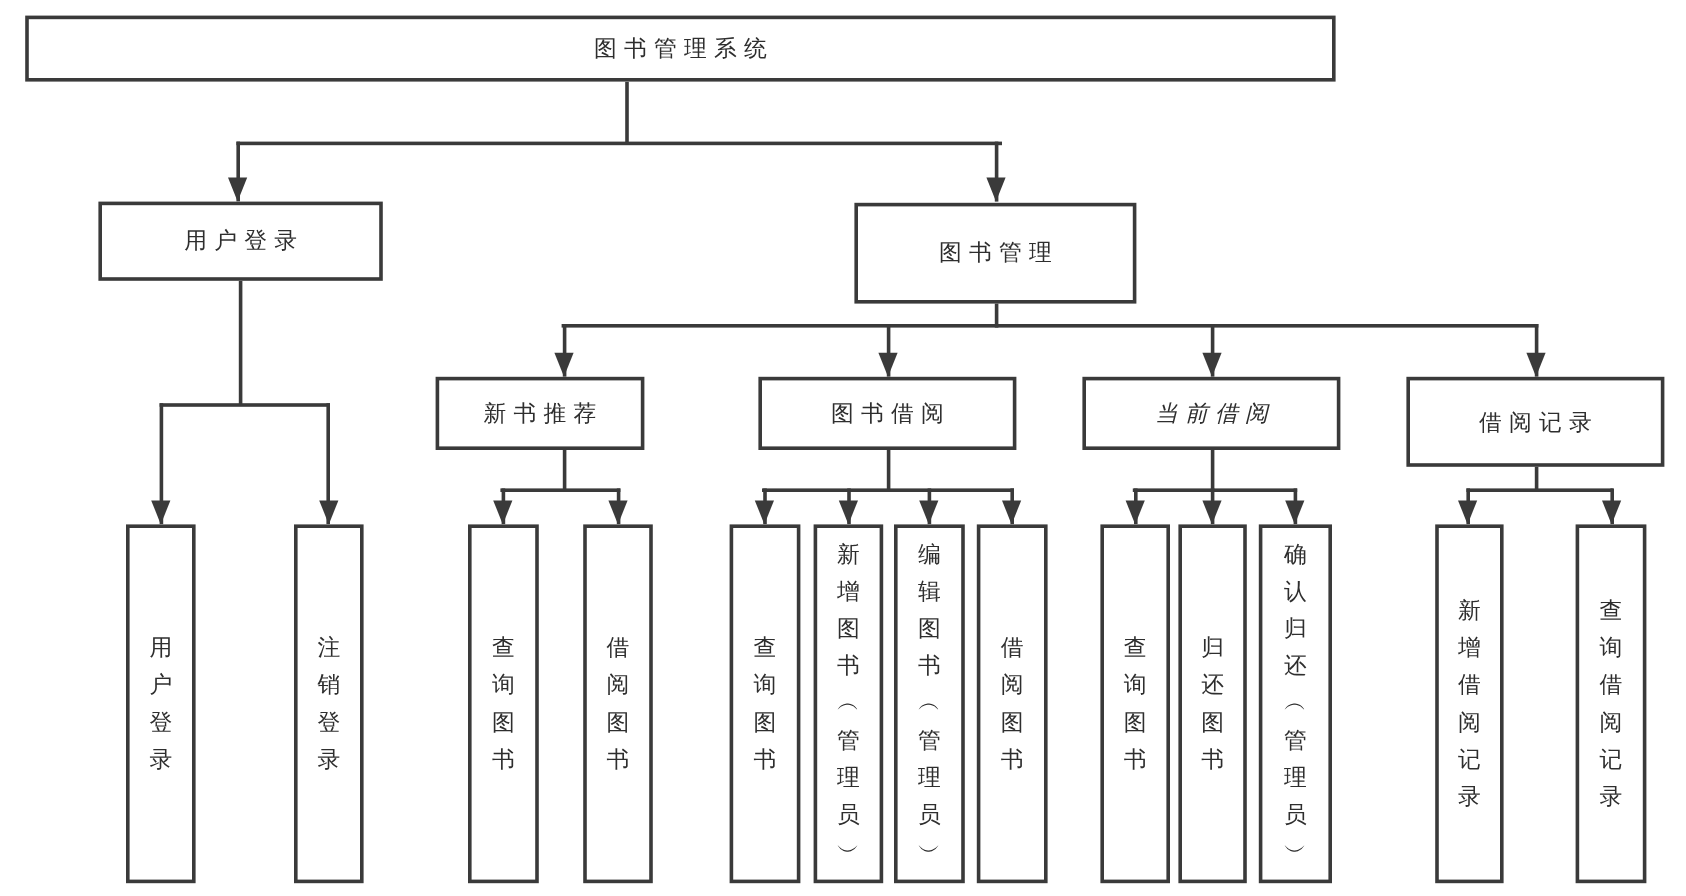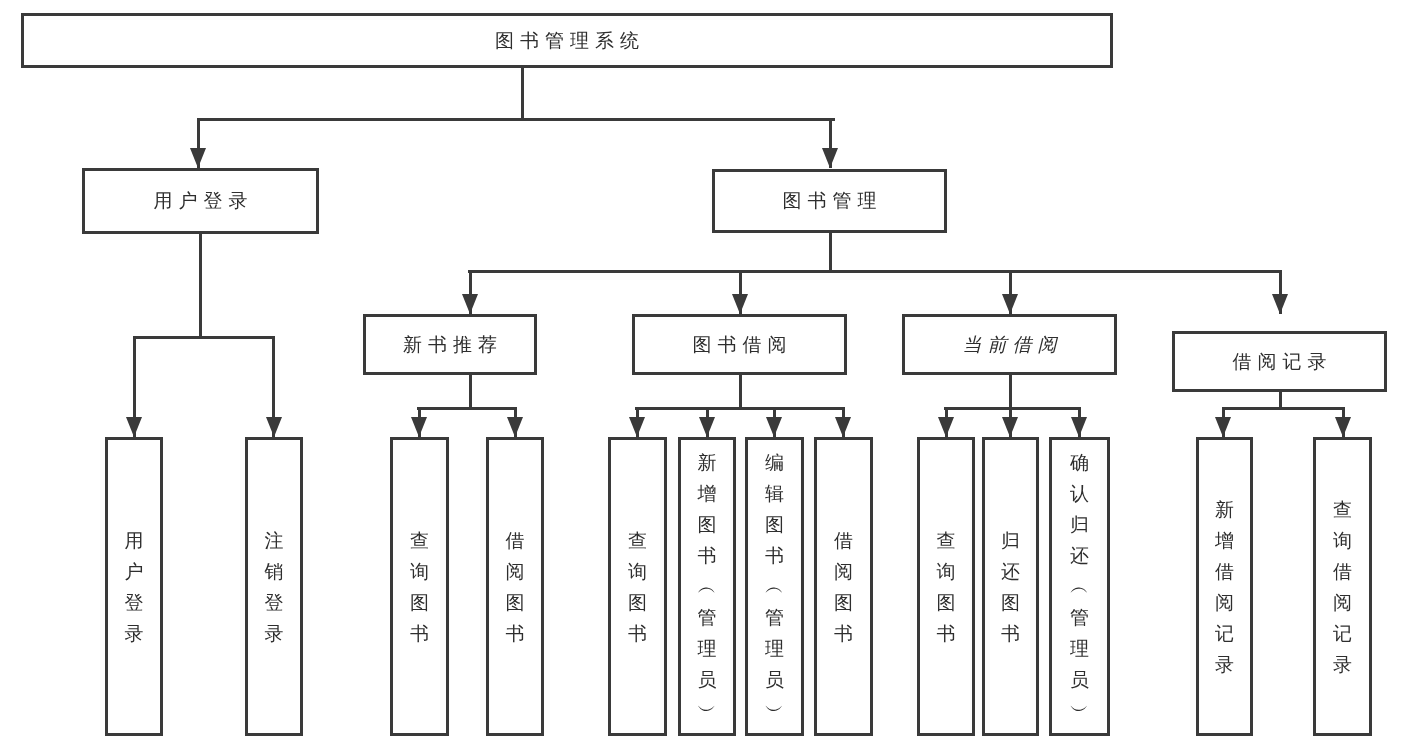--- a/index.html
+++ b/index.html
@@ -121,21 +121,21 @@
     <div class="arrow" style="left: 1002px; top: 417px;"></div>
     <div class="arrow" style="left: 1071px; top: 417px;"></div>
     <div class="arrow" style="left: 1215px; top: 417px;"></div>
     <div class="arrow" style="left: 1335px; top: 417px;"></div>
     <div class="node" style="left: 21px; top: 13px; width: 1092px; height: 55px;">
       <div class="h-label">图书管理系统</div>
     </div>
     <div class="node" style="left: 82px; top: 168px; width: 237px; height: 66px;">
       <div class="h-label">用户登录</div>
     </div>
-    <div class="node" style="left: 712px; top: 169px; width: 235px; height: 64px;">
+    <div class="node" style="left: 712px; top: 169px; width: 235px; height: 84px;">
       <div class="h-label">图书管理</div>
     </div>
     <div class="node" style="left: 105px; top: 437px; width: 58px; height: 299px;">
       <div class="v-label">用
 户
 登
 录</div>
     </div>
     <div class="node" style="left: 245px; top: 437px; width: 58px; height: 299px;">
       <div class="v-label">注
@@ -145,21 +145,21 @@
     </div>
     <div class="node" style="left: 363px; top: 314px; width: 174px; height: 61px;">
       <div class="h-label">新书推荐</div>
     </div>
     <div class="node" style="left: 632px; top: 314px; width: 215px; height: 61px;">
       <div class="h-label">图书借阅</div>
     </div>
     <div class="node" style="left: 902px; top: 314px; width: 215px; height: 61px; font-style: italic;">
       <div class="h-label">当前借阅</div>
     </div>
-    <div class="node" style="left: 1172px; top: 331px; width: 215px; height: 61px;">
+    <div class="node" style="left: 1172px; top: 314px; width: 215px; height: 75px;">
       <div class="h-label">借阅记录</div>
     </div>
     <div class="node" style="left: 390px; top: 437px; width: 59px; height: 299px;">
       <div class="v-label">查
 询
 图
 书</div>
     </div>
     <div class="node" style="left: 486px; top: 437px; width: 58px; height: 299px;">
       <div class="v-label">借

